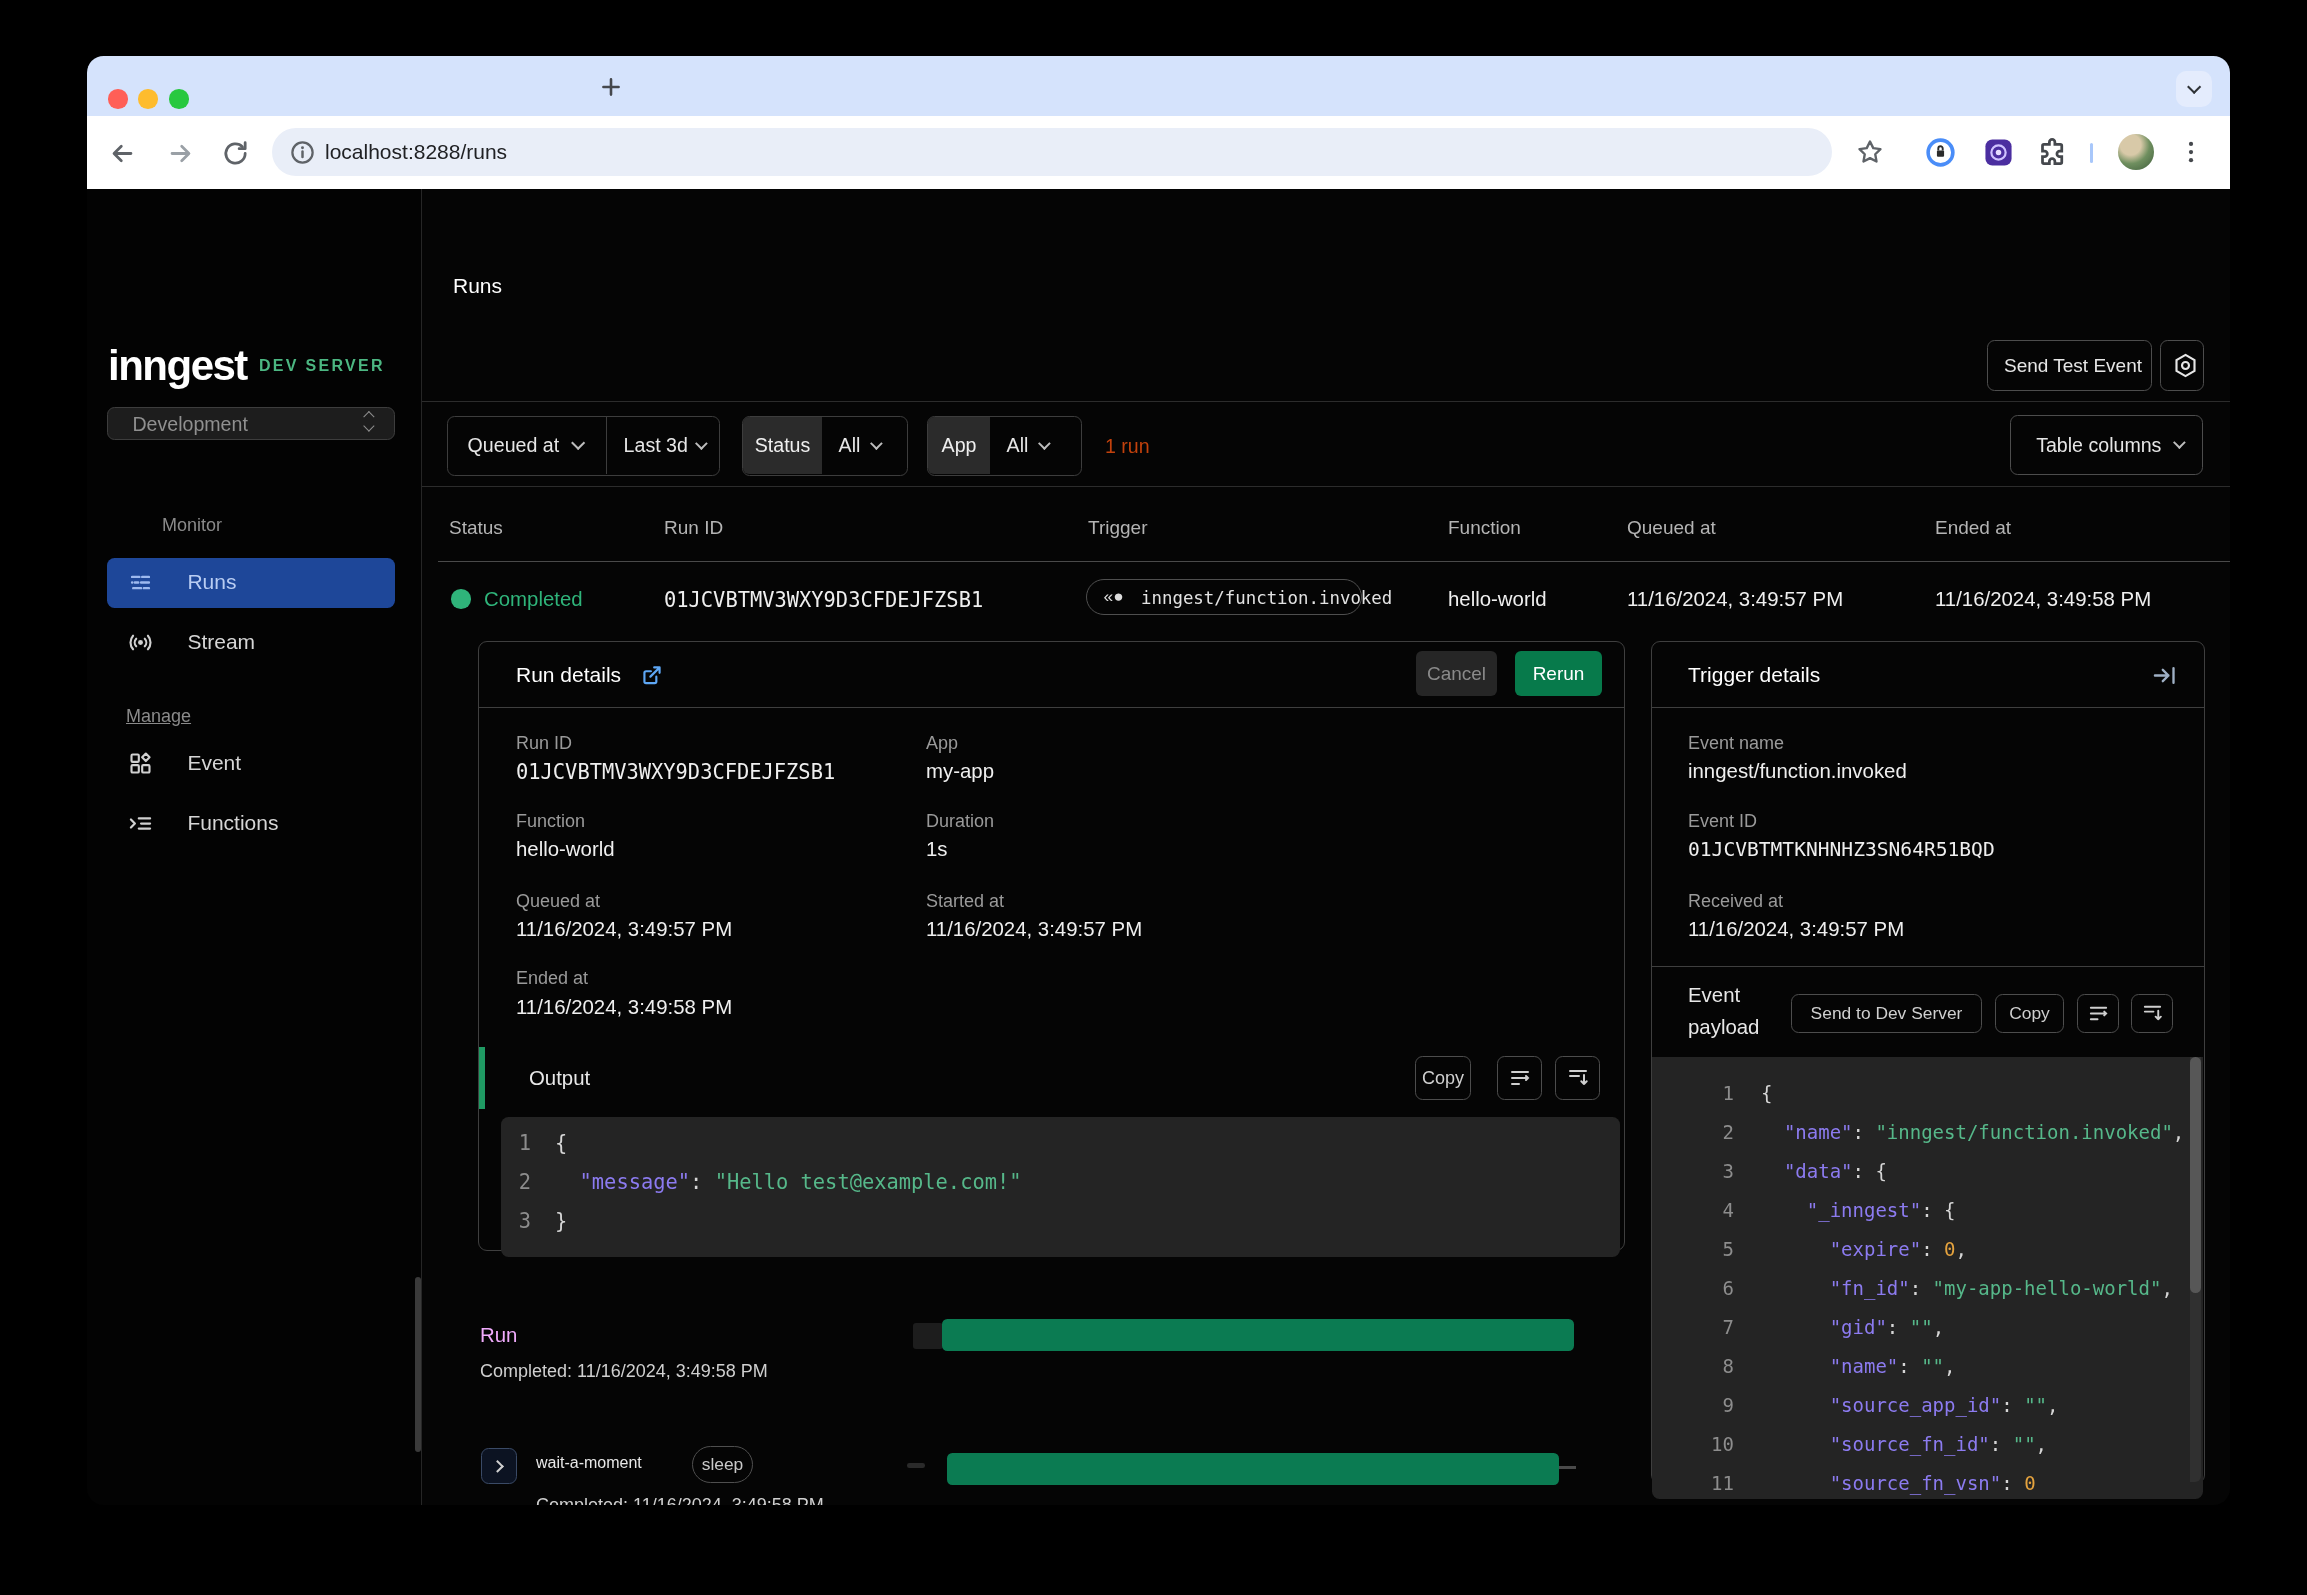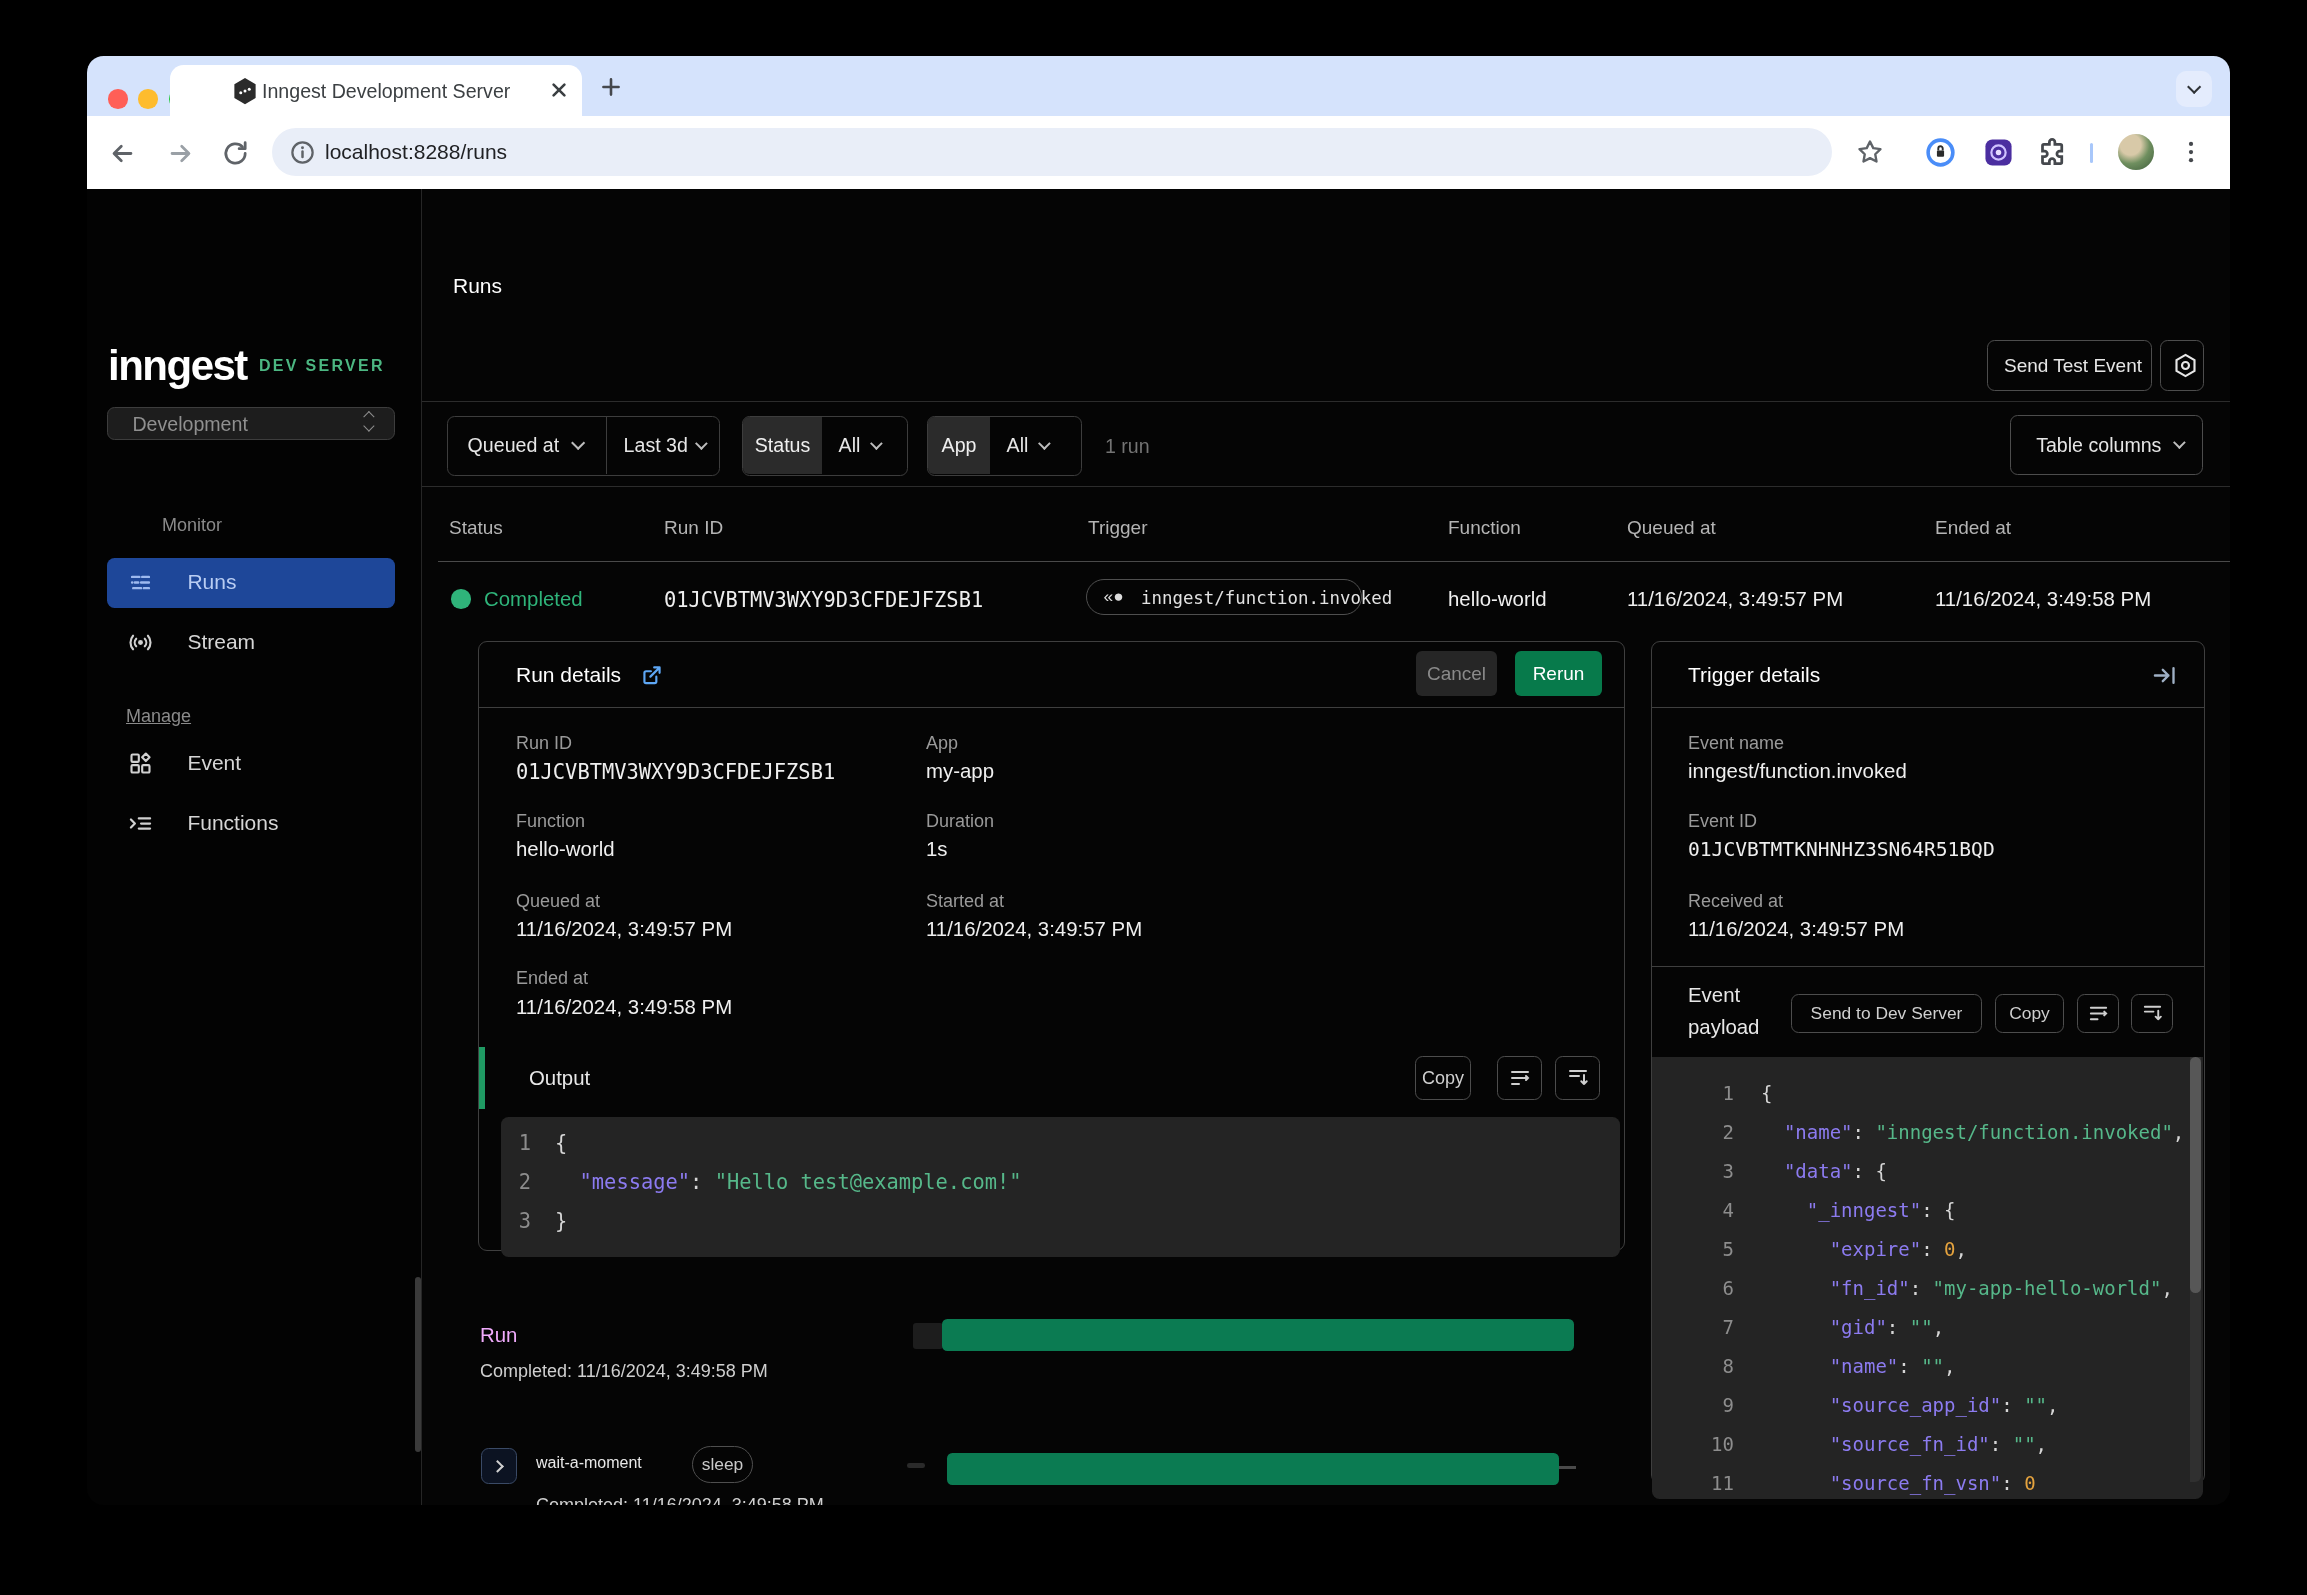--- a/index.html
+++ b/index.html
@@ -57,36 +57,20 @@
 </style>
 </head>
 <body>
 
 <div class="window">
 
   <div class="tabstrip">
     <div class="dot" style="left:21px;top:33px;width:19.6px;height:19.6px;background:#ff5f57;"></div>
     <div class="dot" style="left:51px;top:33px;width:19.6px;height:19.6px;background:#febc2e;"></div>
     <div class="dot" style="left:82px;top:33px;width:19.6px;height:19.6px;background:#28c840;"></div>
-    <div class="tab">
-      <span class="abs" style="left:60px;top:10.6px;">
-        <svg width="30" height="30" viewBox="0 0 24 24">
-            <path d="M12 1.5l8.5 5v11l-8.5 5-8.5-5v-11z" fill="#2b2b2b"></path>
-            <circle cx="8.6" cy="13.4" r="1.2" fill="#fff"></circle>
-            <circle cx="12" cy="12" r="1.2" fill="#fff"></circle>
-            <circle cx="15.4" cy="10.6" r="1.2" fill="#fff"></circle>
-          </svg>
-      </span>
-      <span class="tabtitle">Inngest Development Server</span>
-      <span class="abs" style="left:376px;top:12px;color:#3c4043;">
-        <svg width="26" height="26" viewBox="0 0 24 24">
-            <path d="M7 7l10 10M17 7L7 17" stroke="currentColor" stroke-width="2.4" stroke-linecap="round"></path>
-          </svg>
-      </span>
-    </div>
     <span class="abs" style="left:511px;top:18px;color:#45484d;">
       <svg width="26" height="26" viewBox="0 0 24 24">
           <path d="M12 5v14M5 12h14" stroke="currentColor" stroke-width="2.4" stroke-linecap="round"></path>
         </svg>
     </span>
     <div class="abs" style="left:2089px;top:15px;width:36px;height:36px;background:#e4ecfd;border-radius:10.6px;display:flex;align-items:center;justify-content:center;color:#2f3337;">
       <span class="chev" style="margin-top:-3.8px;"></span>
     </div>
   </div>
 
@@ -245,21 +229,21 @@
     </div>
     <div class="fgroup" style="left:840px;top:227px;width:155px;height:60px;">
       <div class="abs" style="left:0;top:0;width:62px;height:57px;background:#2b2b2b;border-radius:6px 0 0 6px;display:flex;align-items:center;justify-content:center;">
         <span style="font-size:19.6px;color:#efefef;">App</span>
       </div>
       <div class="abs" style="left:62px;top:0;width:93px;height:57px;display:flex;align-items:center;">
         <span style="margin-left:16.6px;font-size:19.6px;color:#e6e6e6;">All</span>
         <span class="chev" style="margin-left:12px;margin-top:-4.5px;color:#bdbdbd;width:6.8px;height:6.8px;"></span>
       </div>
     </div>
-    <div class="abs" style="left:1018px;top:246px;font-size:19.6px;color:#737373;">1 run</div>
+    <div class="abs" style="left:1018px;top:246px;font-size:19.6px;color:#c2410c;">1 run</div>
     <div class="btn abs" style="left:1923px;top:226px;width:193px;height:60px;font-size:19.6px;">
       <span>Table columns</span>
       <span class="chev" style="margin-left:13.6px;margin-top:-4.5px;color:#bdbdbd;width:6.8px;height:6.8px;"></span>
     </div>
     <div class="filters-border"></div>
 
     <div class="thead" style="left:362px;top:328px;">Status</div>
     <div class="thead" style="left:577px;top:328px;">Run ID</div>
     <div class="thead" style="left:1001px;top:328px;">Trigger</div>
     <div class="thead" style="left:1361px;top:328px;">Function</div>

